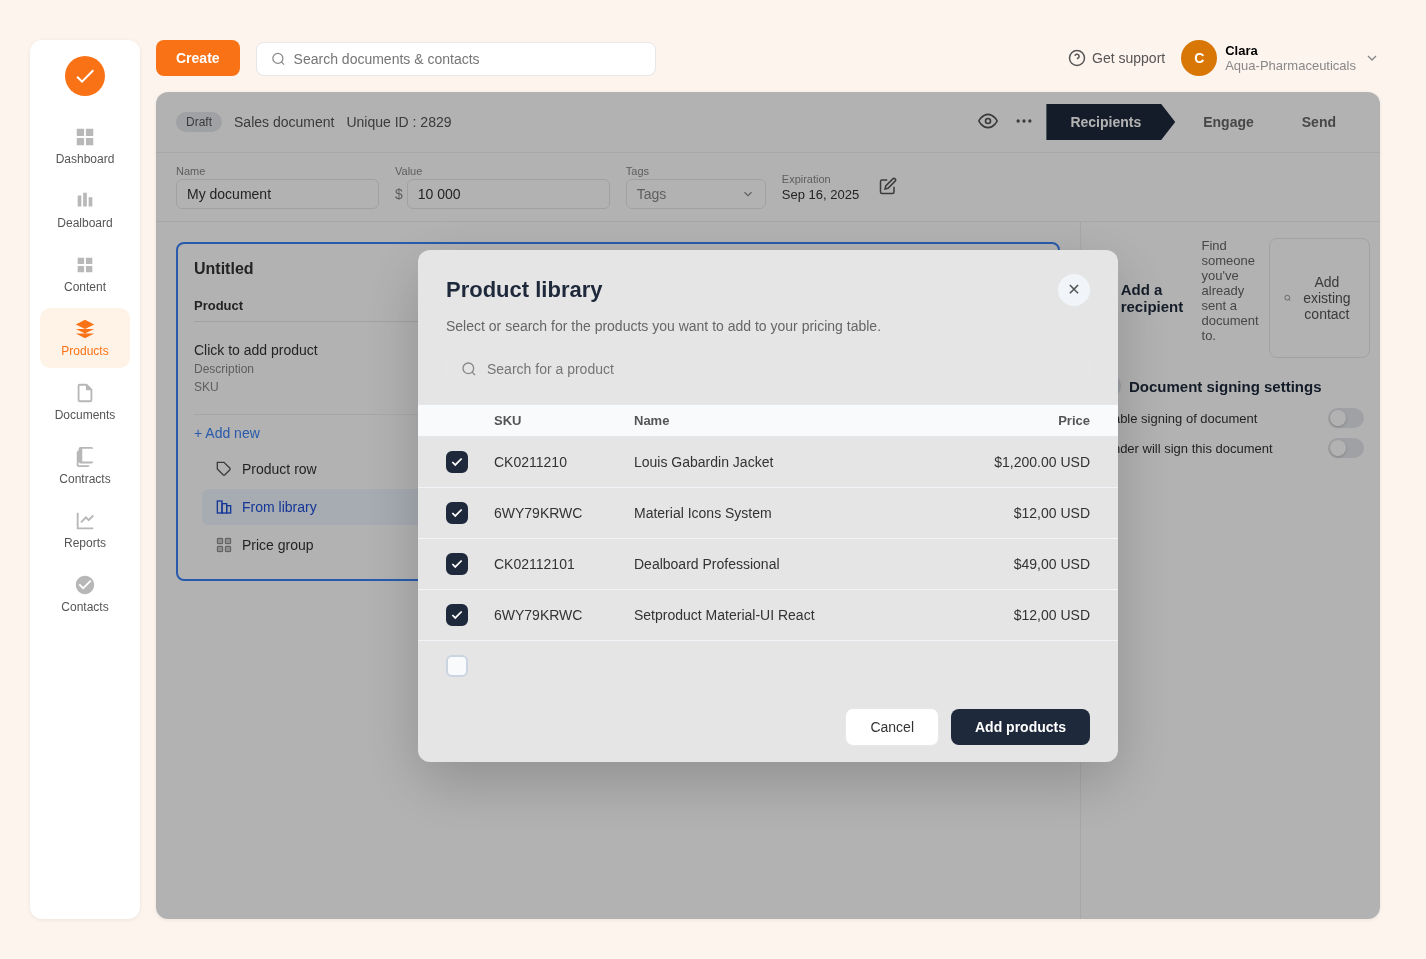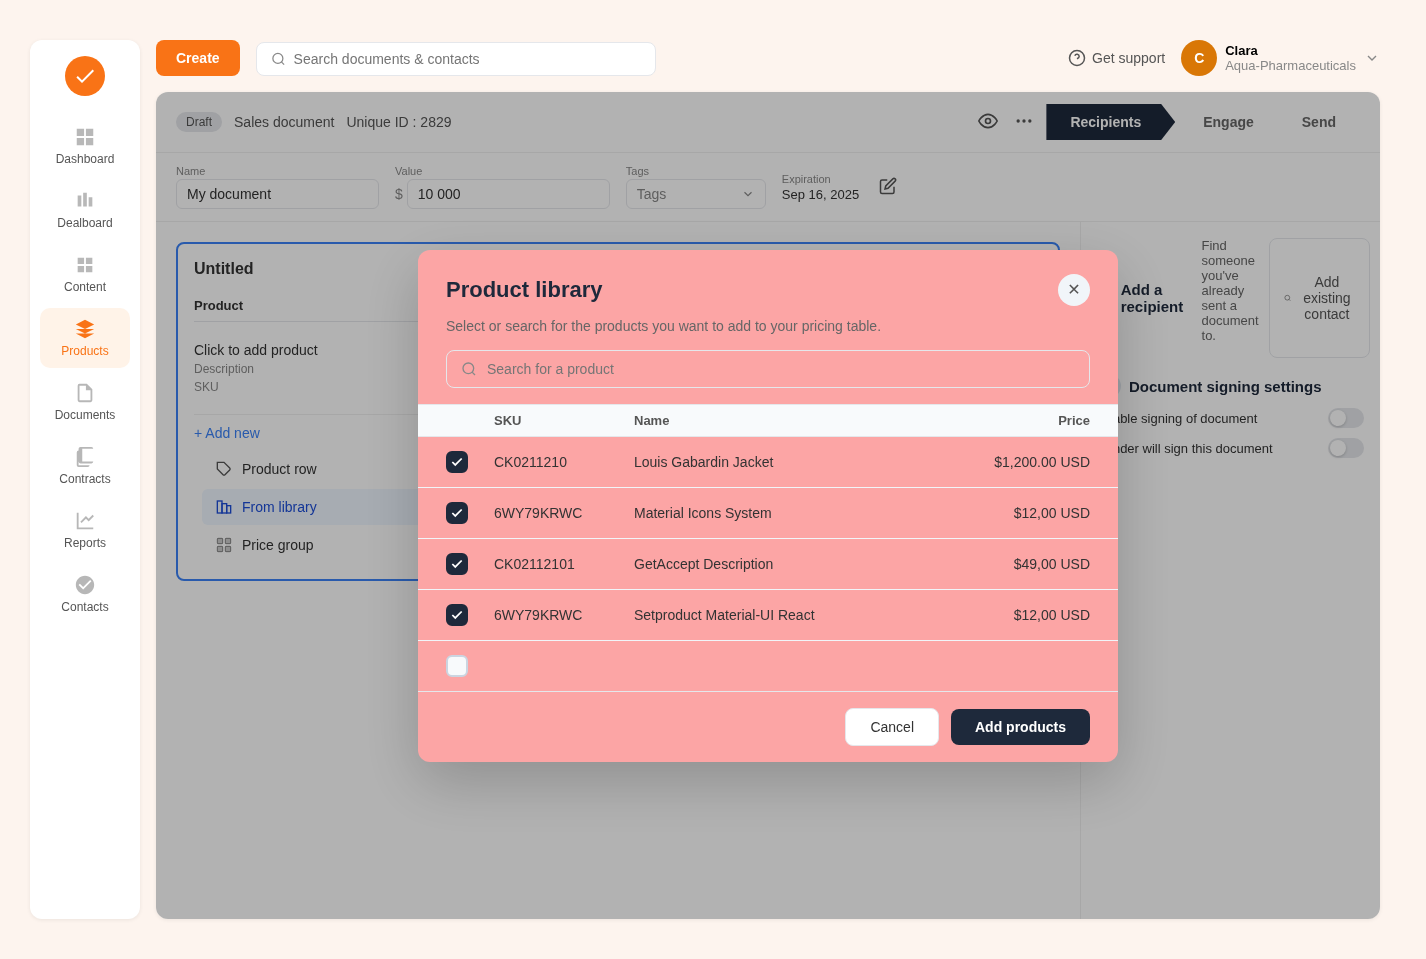--- a/index.html
+++ b/index.html
@@ -217,21 +217,21 @@
       position: absolute; top: 2px; left: 2px; box-shadow: 0 1px 3px rgba(0,0,0,0.2);
     }
 
     
     .modal-overlay {
       position: absolute; top: 0; left: 0; right: 0; bottom: 0;
       background: rgba(0,0,0,0.3); display: flex; align-items: center; justify-content: center;
       z-index: 100;
     }
     .modal {
-      background: #fca5a5; border-radius: 12px; width: 700px; max-height: 600px;
+      background: #e5e5e5; border-radius: 12px; width: 700px; max-height: 600px;
       display: flex; flex-direction: column; box-shadow: 0 20px 60px rgba(0,0,0,0.2);
       overflow: hidden;
     }
     .modal-header {
       display: flex; align-items: center; justify-content: space-between;
       padding: 24px 28px 12px;
     }
     .modal-title { font-size: 22px; font-weight: 700; color: #1e293b; }
     .modal-close {
       width: 32px; height: 32px; border-radius: 50%; border: none;
@@ -608,21 +608,21 @@
               <span class="price-text">$12,00 USD</span>
             </div>
 
             <div class="table-row">
               <div class="checkbox checked">
                 <svg width="14" height="14" viewBox="0 0 24 24" fill="none" stroke="white" stroke-width="3">
                   <polyline points="20 6 9 17 4 12"></polyline>
                 </svg>
               </div>
               <span class="sku-text">CK02112101</span>
-              <span class="name-text">GetAccept Description</span>
+              <span class="name-text">Dealboard Professional</span>
               <span class="price-text">$49,00 USD</span>
             </div>
 
             <div class="table-row">
               <div class="checkbox checked">
                 <svg width="14" height="14" viewBox="0 0 24 24" fill="none" stroke="white" stroke-width="3">
                   <polyline points="20 6 9 17 4 12"></polyline>
                 </svg>
               </div>
               <span class="sku-text">6WY79KRWC</span>

